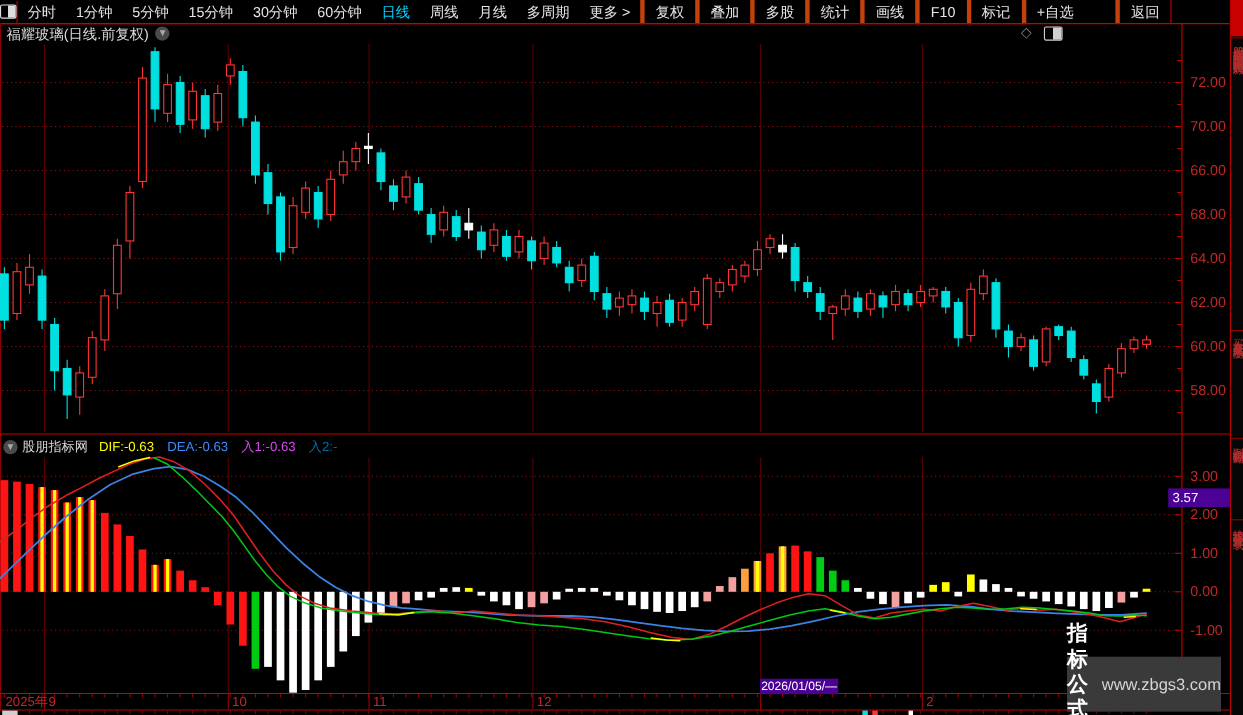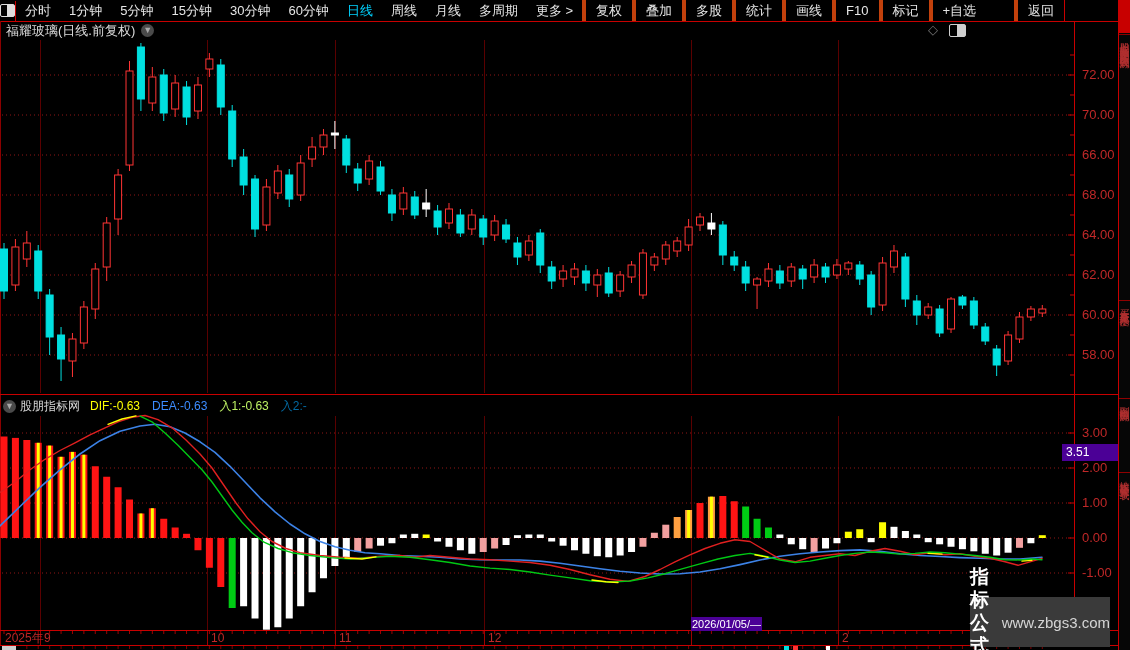--- a/index.html
+++ b/index.html
@@ -645,24 +645,24 @@
       <line x1="1042.31" y1="646" x2="1042.31" y2="649" stroke="#800000" stroke-width="1"></line>
       <rect x="2" y="646" width="14" height="4" fill="#cfcfcf"></rect>
       <rect x="784" y="646" width="5" height="4" fill="#00e0e0"></rect>
       <rect x="793" y="646" width="5" height="4" fill="#ff3434"></rect>
       <rect x="826" y="646" width="4" height="4" fill="#ffffff"></rect>
     </svg>
 
   <div class="ind-header">
     <span class="chev-circle" style="margin-left:3px">▼</span>
     <span class="ind-name">股朋指标网</span>
-    <span id="indFields"><span class="ind-field" style="color: rgb(255, 255, 0); text-align: center;">DIF:-0.63</span><span class="ind-field" style="color: rgb(60, 140, 255);">DEA:-0.63</span><span class="ind-field" style="color: #bef264;">入1:-0.63</span><span class="ind-field" style="color: #0369a1; margin-top: 27px;">入2:-</span></span>
+    <span id="indFields"><span class="ind-field" style="color: rgb(255, 255, 0); text-align: center;">DIF:-0.63</span><span class="ind-field" style="color: rgb(60, 140, 255);">DEA:-0.63</span><span class="ind-field" style="color: #d946ef;">入1:-0.63</span><span class="ind-field" style="color: #0369a1; margin-top: 27px;">入2:-</span></span>
   </div>
 
-  <div class="badge badge-228">3.51</div>
+  <div class="badge badge-228">3.57</div>
   <div class="badge badge-date">2026/01/05/—</div>
 
   <div class="right-strip">
     <div class="rs-red"></div>
     <div id="rsSections">
         <div class="rs-sec" style="top: 34px; height: 262px;">股朋指标网多空趋势主图指标公式源码</div>
         <div class="rs-sec" style="top: 300px; height: 94px;">买卖点金叉死叉提示</div>
         <div class="rs-sec" style="top: 398px; height: 70px;">副图指标源码</div>
         <div class="rs-sec" style="top: 472px; height: 126px;">技术指标公式分享下载</div>
       </div>

